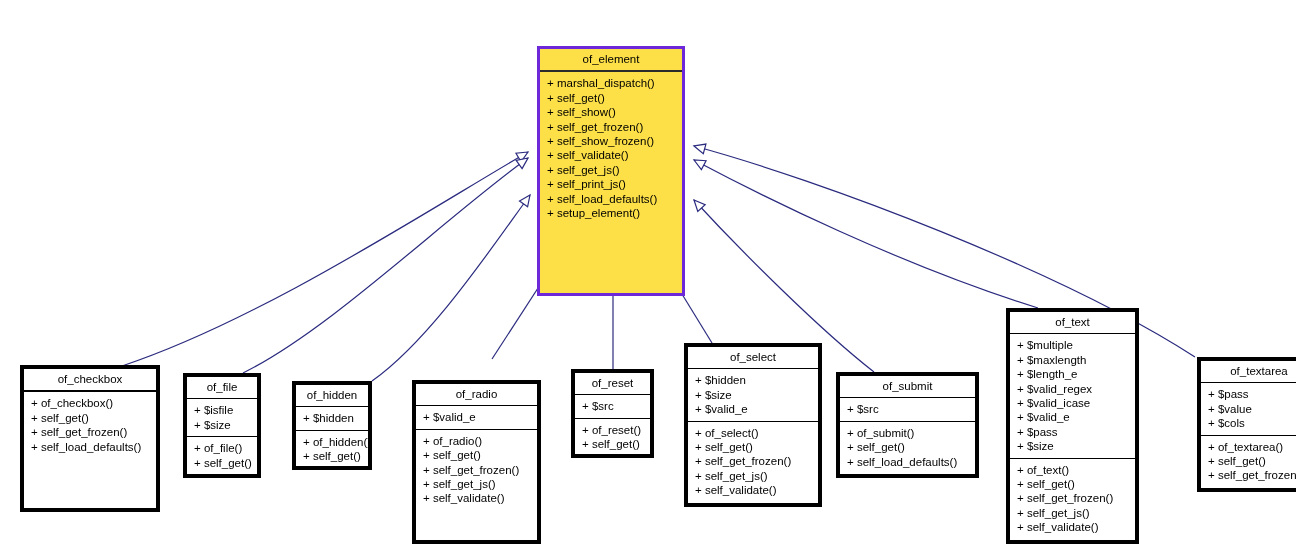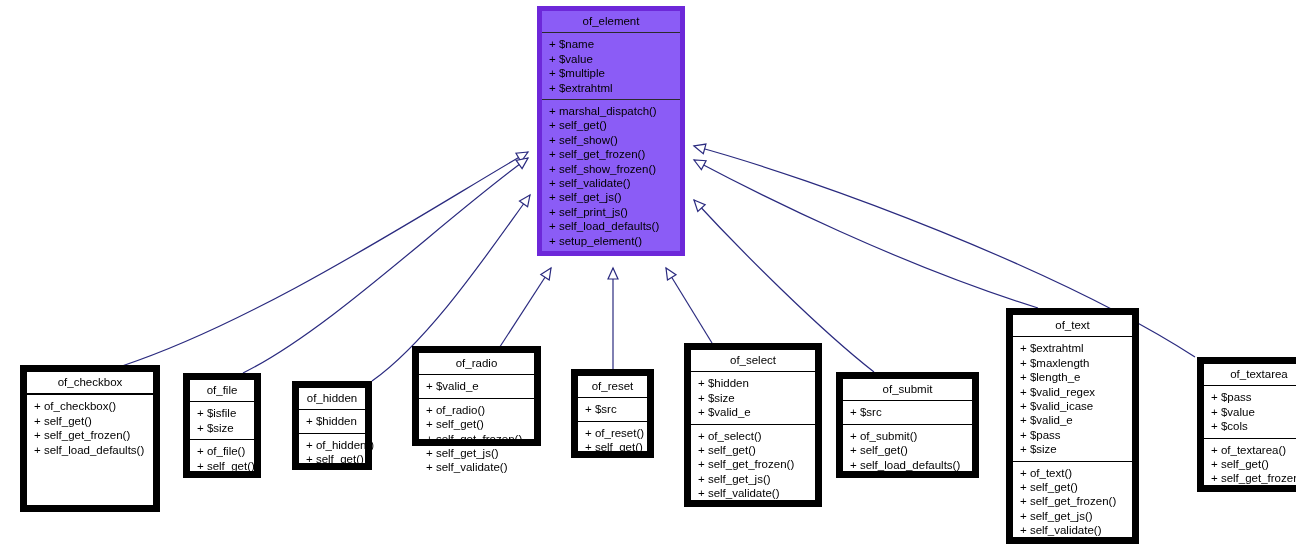--- a/index.html
+++ b/index.html
@@ -21,29 +21,30 @@
     position: absolute;
     left: 0;
     top: 0;
     width: 1296px;
     height: 551px;
     pointer-events: none;
   }
   .uml-class {
     position: absolute;
     box-sizing: border-box;
-    border: 7px solid #000000;
+    border: 4px solid #000000;
     background: #ffffff;
     font-size: 11.5px;
     line-height: 14.4px;
     color: #000000;
   }
   .uml-class.root {
-    background: #8b5cf6;
-    border: 5px solid #6d28d9;
+    background: #fde047;
+    border: 3px solid #6d28d9;
+    margin-top: 40px;
   }
   .uml-title {
     text-align: center;
     padding: 3px 6px 4px 6px;
     white-space: nowrap;
   }
   .uml-sep {
     border-top: 1px solid #000000;
     height: 0;
     font-size: 0;
@@ -82,26 +83,20 @@
       <path d="M 1038,308 C 900,265 760,195 694,160" fill="none" stroke="#2a2a7f" stroke-width="1.2"></path>
       <polygon points="0,0 -11,-5 -11,5" fill="#ffffff" stroke="#2a2a7f" stroke-width="1.2" transform="translate(694,160) rotate(-152.1452482247949)"></polygon>
       <path d="M 1195,357 C 1060,270 820,180 694,146" fill="none" stroke="#2a2a7f" stroke-width="1.2"></path>
       <polygon points="0,0 -11,-5 -11,5" fill="#ffffff" stroke="#2a2a7f" stroke-width="1.2" transform="translate(694,146) rotate(-164.7369322933167)"></polygon>
     </svg>
 
   <div id="class-layer">
       <div class="uml-class root" style="left: 537px; top: 6px; width: 148px; height: 250px;">
         <div class="uml-title">of_element</div>
         <div class="uml-sep"></div>
-        <div class="uml-compartment">
-          <div class="uml-member">+ $name</div>
-          <div class="uml-member">+ $value</div>
-          <div class="uml-member">+ $multiple</div>
-          <div class="uml-member">+ $extrahtml</div>
-        </div>
         <div class="uml-sep"></div>
         <div class="uml-compartment">
           <div class="uml-member">+ marshal_dispatch()</div>
           <div class="uml-member">+ self_get()</div>
           <div class="uml-member">+ self_show()</div>
           <div class="uml-member">+ self_get_frozen()</div>
           <div class="uml-member">+ self_show_frozen()</div>
           <div class="uml-member">+ self_validate()</div>
           <div class="uml-member">+ self_get_js()</div>
           <div class="uml-member">+ self_print_js()</div>
@@ -138,21 +133,21 @@
         <div class="uml-sep"></div>
         <div class="uml-compartment">
           <div class="uml-member">+ $hidden</div>
         </div>
         <div class="uml-sep"></div>
         <div class="uml-compartment">
           <div class="uml-member">+ of_hidden()</div>
           <div class="uml-member">+ self_get()</div>
         </div>
       </div>
-      <div class="uml-class" style="left: 412px; top: 346px; width: 129px; height: 100px;">
+      <div class="uml-class" style="left: 412px; top: 380px; width: 129px; height: 164px;">
         <div class="uml-title">of_radio</div>
         <div class="uml-sep"></div>
         <div class="uml-compartment">
           <div class="uml-member">+ $valid_e</div>
         </div>
         <div class="uml-sep"></div>
         <div class="uml-compartment">
           <div class="uml-member">+ of_radio()</div>
           <div class="uml-member">+ self_get()</div>
           <div class="uml-member">+ self_get_frozen()</div>
@@ -199,21 +194,21 @@
         <div class="uml-compartment">
           <div class="uml-member">+ of_submit()</div>
           <div class="uml-member">+ self_get()</div>
           <div class="uml-member">+ self_load_defaults()</div>
         </div>
       </div>
       <div class="uml-class" style="left: 1006px; top: 308px; width: 133px; height: 236px;">
         <div class="uml-title">of_text</div>
         <div class="uml-sep"></div>
         <div class="uml-compartment">
-          <div class="uml-member">+ $extrahtml</div>
+          <div class="uml-member">+ $multiple</div>
           <div class="uml-member">+ $maxlength</div>
           <div class="uml-member">+ $length_e</div>
           <div class="uml-member">+ $valid_regex</div>
           <div class="uml-member">+ $valid_icase</div>
           <div class="uml-member">+ $valid_e</div>
           <div class="uml-member">+ $pass</div>
           <div class="uml-member">+ $size</div>
         </div>
         <div class="uml-sep"></div>
         <div class="uml-compartment">

